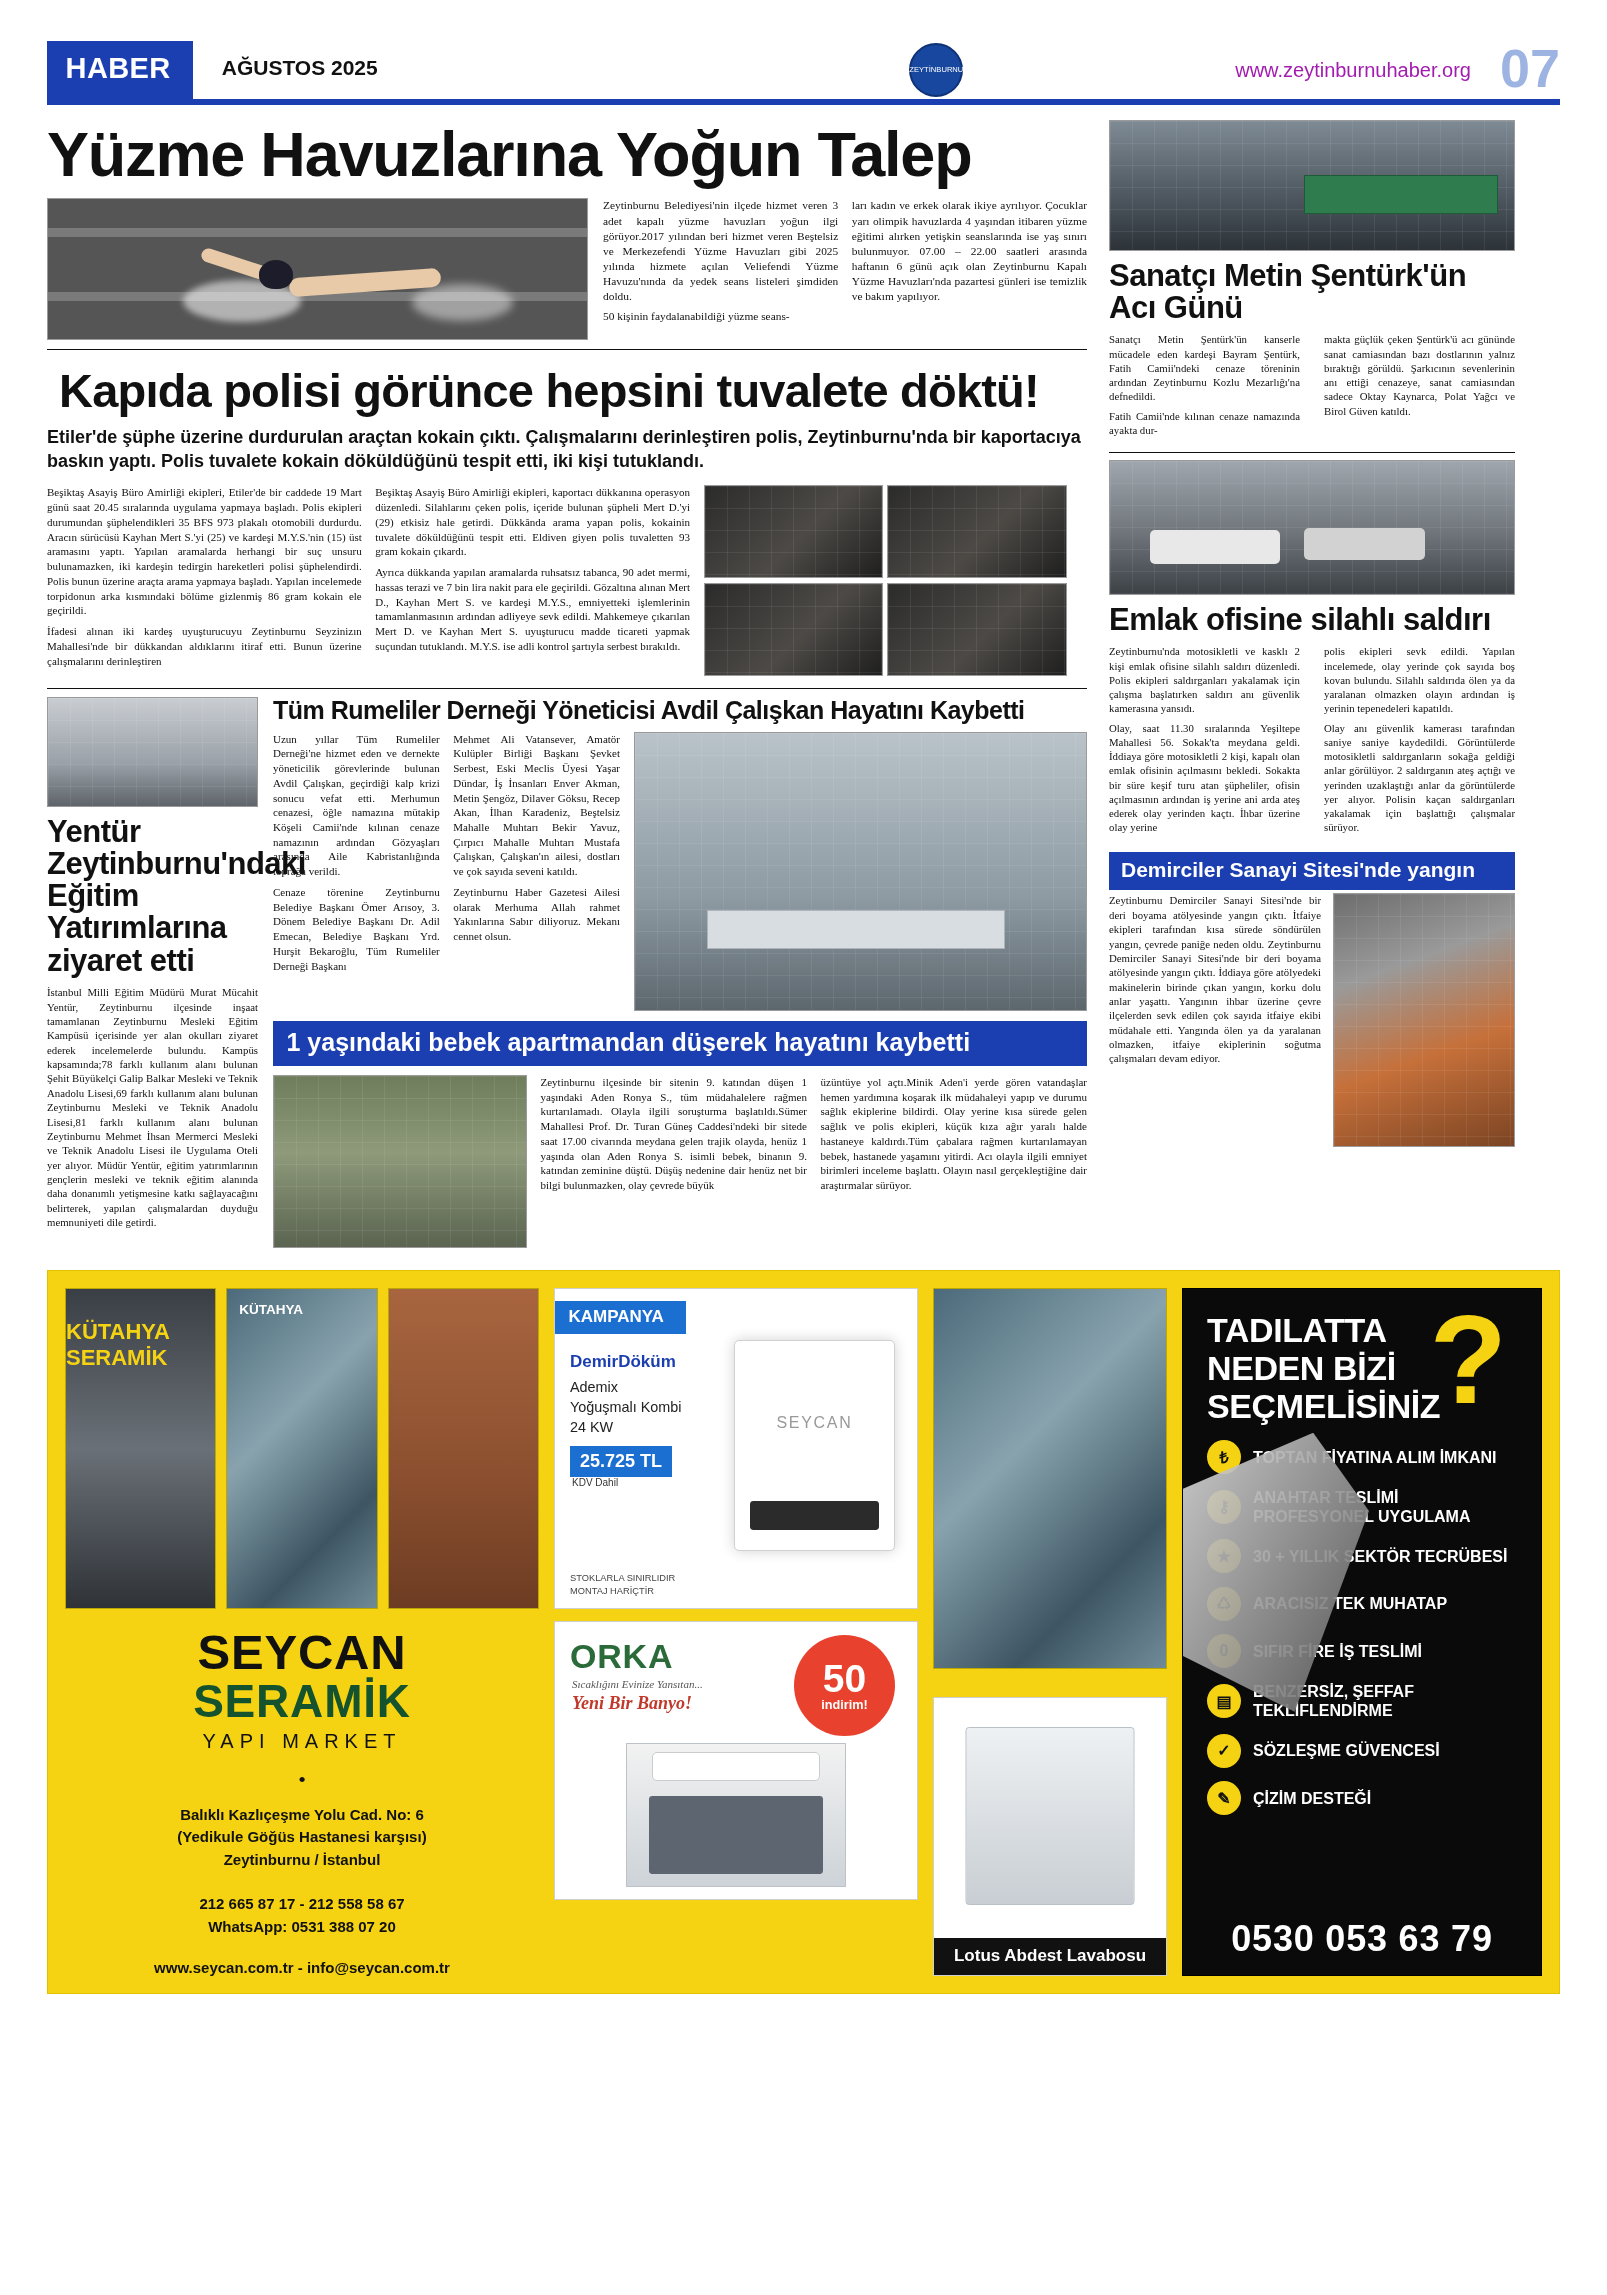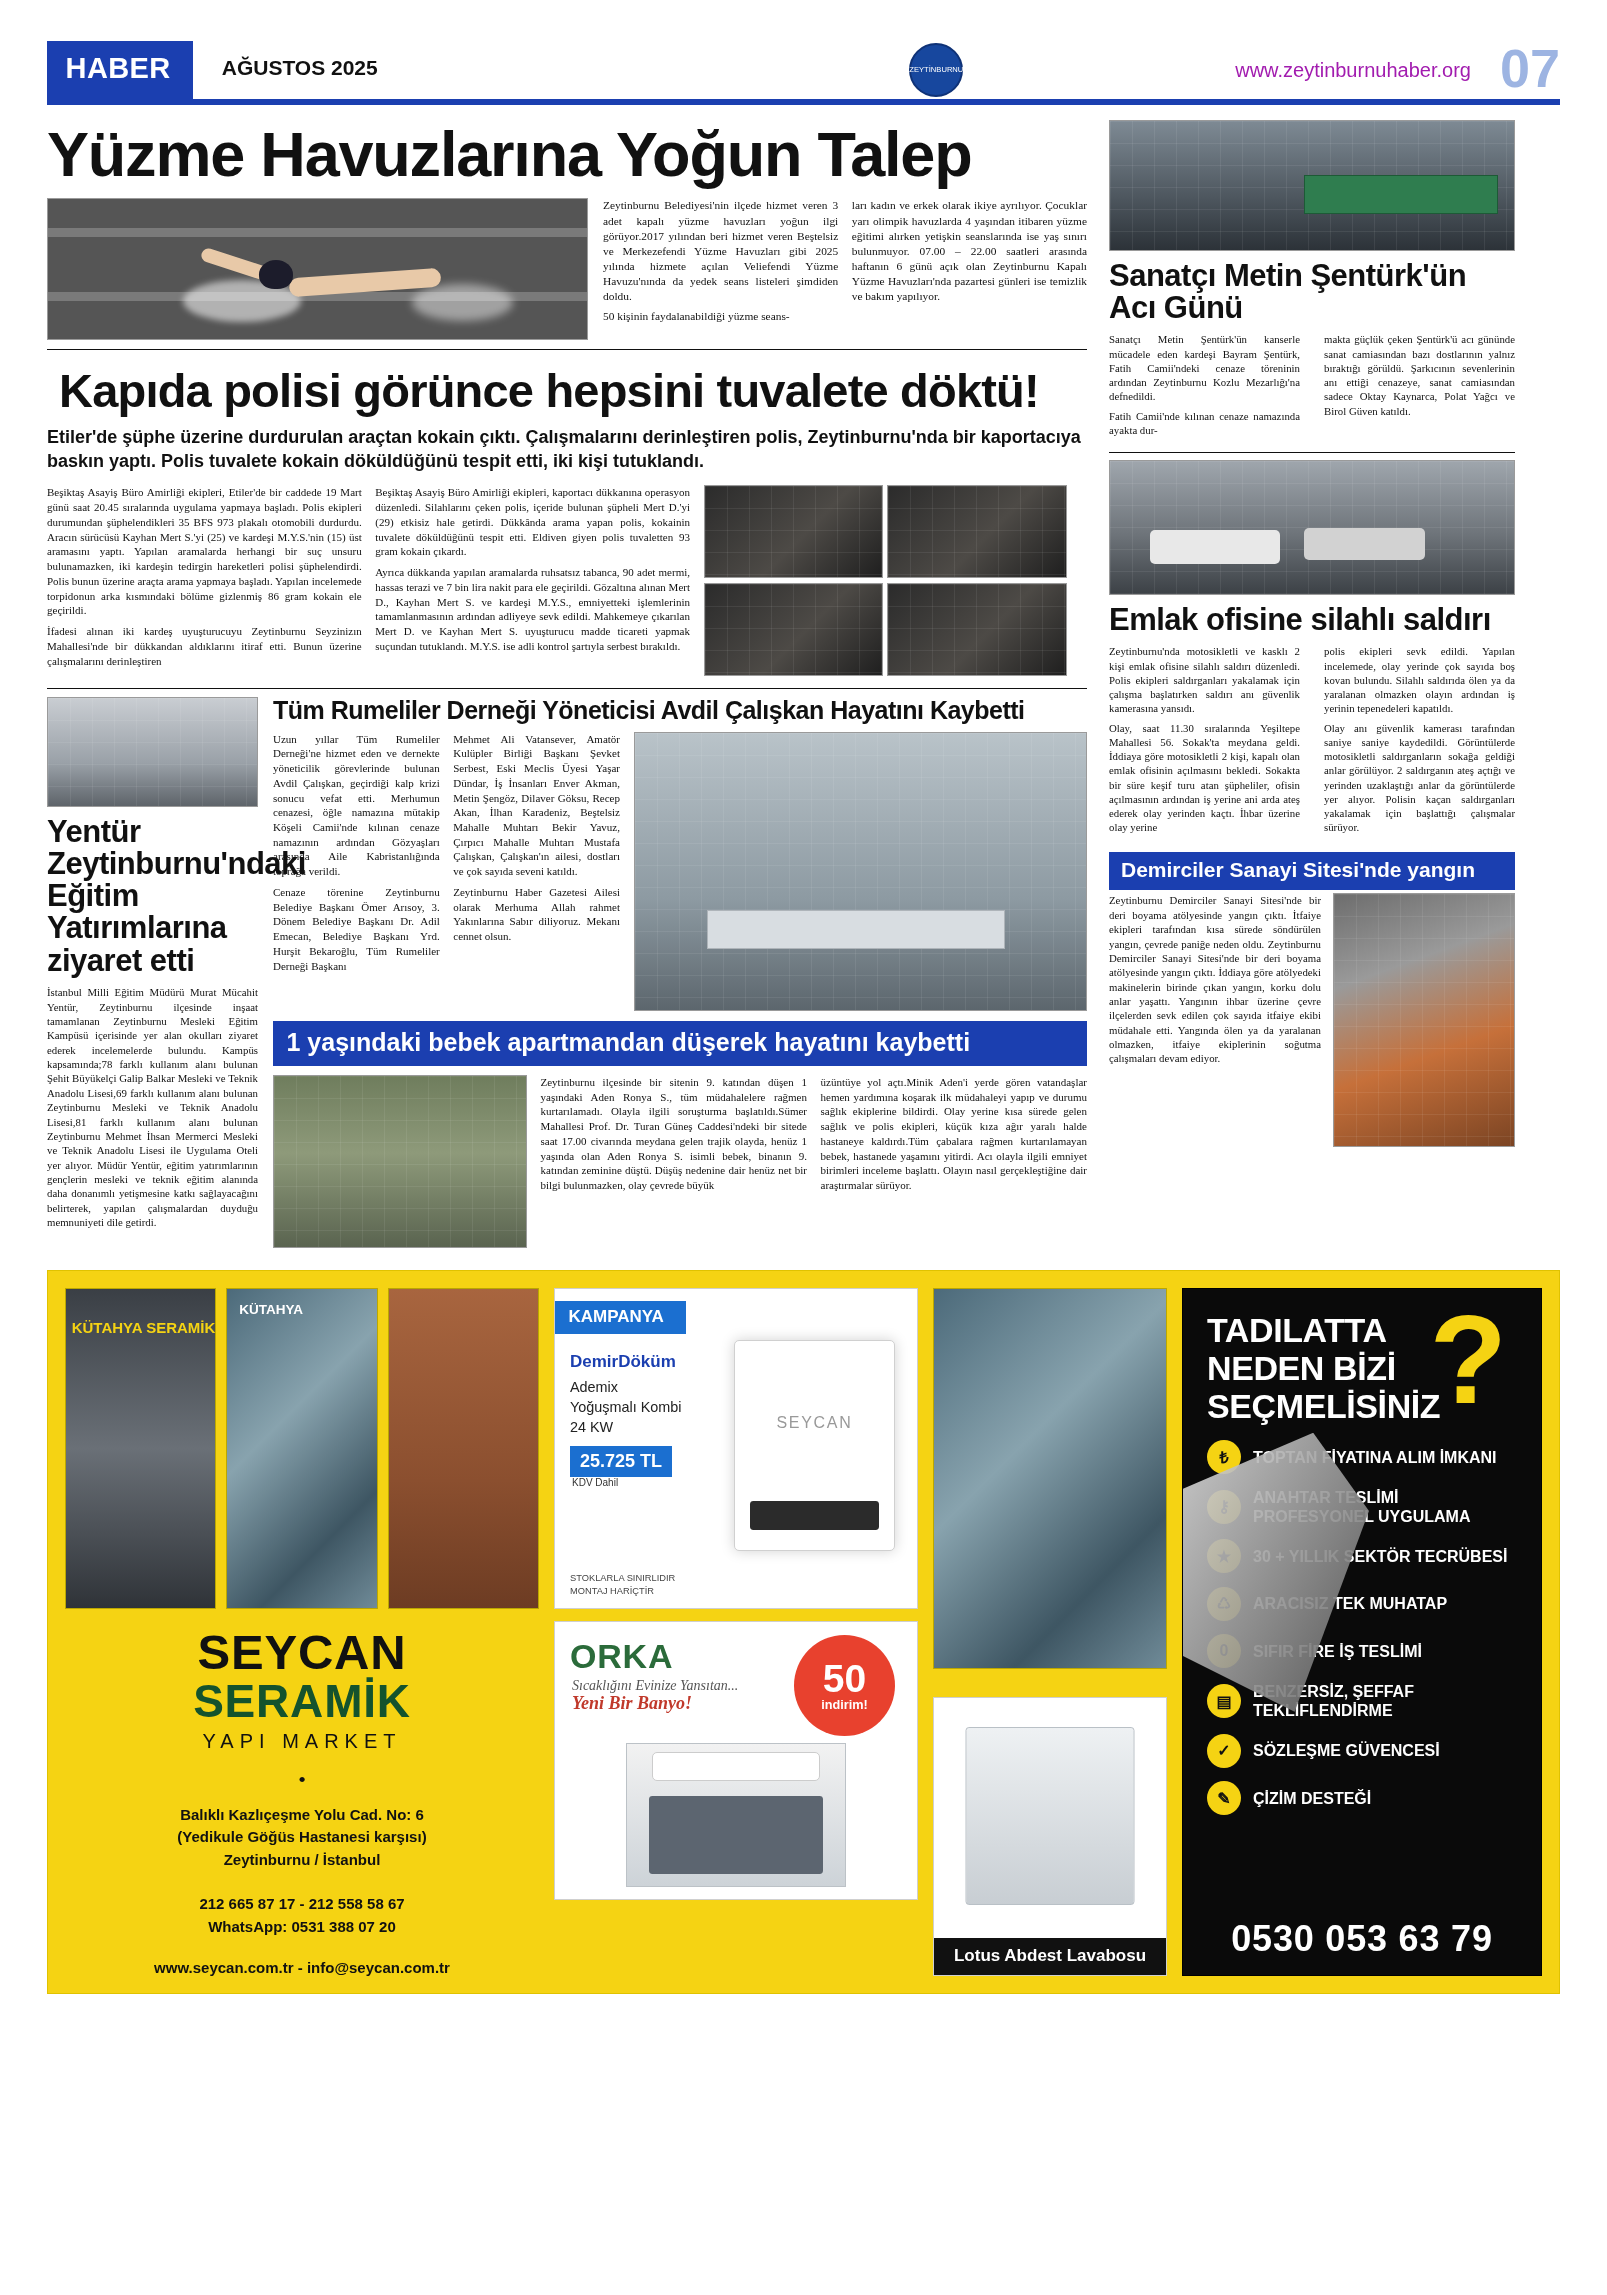--- a/index.html
+++ b/index.html
@@ -144,21 +144,21 @@
   .kombi-name { position:absolute; top:88px; left:15px; font-family:"Liberation Sans", sans-serif; font-size:14.4px; color:#222; line-height:1.4; }
   .kombi-price { position:absolute; top:157px; left:15px; background:#1b6fd0; color:#fff; font-family:"Liberation Sans", sans-serif; font-weight:bold; font-size:18px; padding:5px 10px; }
   .kombi-kdv { position:absolute; top:188px; left:17px; font-family:"Liberation Sans", sans-serif; font-size:10px; color:#333; }
   .kombi-note { position:absolute; bottom:10px; left:15px; font-family:"Liberation Sans", sans-serif; font-size:9.3px; color:#444; line-height:1.4; }
   .kombi-unit { position:absolute; right:22px; top:51px; width:161px; height:211px; background:#fff; border:1.7px solid #d0d0d0; border-radius:5px; box-shadow:0 0 13.5px rgba(0,0,0,.18); }
   .kombi-unit .label { position:absolute; top:73px; width:100%; text-align:center; font-family:"Liberation Sans", sans-serif; font-size:16px; color:#999; letter-spacing:1.7px; }
   .kombi-unit .strip { position:absolute; bottom:20px; left:15px; right:15px; height:29px; background:#2b2b2b; border-radius:3.4px; }
 
   .orka { height:279px; background:#fff; border:0.8px solid #cfcfcf; position:relative; overflow:hidden; }
   .orka-logo { position:absolute; top:15px; left:15px; font-family:"Liberation Sans", sans-serif; font-weight:bold; font-size:34px; color:#2b6b3a; letter-spacing:0.8px; }
-  .orka-tag1 { position:absolute; top:56px; left:17px; font-family:"Liberation Serif", serif; font-style:italic; font-size:14px; color:#555; }
+  .orka-tag1 { position:absolute; top:56px; left:17px; font-family:"Liberation Serif", serif; font-style:italic; font-size:11px; color:#555; }
   .orka-tag2 { position:absolute; top:71px; left:17px; font-family:"Liberation Serif", serif; font-style:italic; font-weight:bold; font-size:18px; color:#c0392b; }
   .orka-50 { position:absolute; top:13.5px; right:22px; width:101px; height:101px; border-radius:50%; background:#e8412e; color:#fff; display:flex; flex-direction:column; align-items:center; justify-content:center; font-family:"Liberation Sans", sans-serif; font-weight:bold; }
   .orka-50 .n { font-size:39px; line-height:1; }
   .orka-50 .t { font-size:12.7px; }
   .orka-vanity { position:absolute; bottom:12px; left:50%; transform:translateX(-50%); width:220px; height:144px; background:linear-gradient(180deg,#f2f2f2,#cdd3d8); border:0.8px solid #bcc2c7; }
   .orka-vanity .basin { position:absolute; top:8.5px; left:25px; right:25px; height:29px; background:#fff; border:0.8px solid #ccc; border-radius:5px; }
   .orka-vanity .door { position:absolute; bottom:12px; left:22px; right:22px; top:52px; background:#5c6570; border-radius:3.4px; }
   .lotus { height:279px; background:#fff; border:0.8px solid #cfcfcf; position:relative; overflow:hidden; }
   .lotus-cap { position:absolute; bottom:0; left:0; right:0; background:#111; color:#fff; font-family:"Liberation Sans", sans-serif; font-weight:bold; font-size:17px; padding:8.5px 0; text-align:center; }
   .lotus-obj { position:absolute; left:50%; top:29px; transform:translateX(-50%); width:169px; height:178px; background:linear-gradient(180deg,#eef1f3,#c8ced3); border:0.8px solid #b9c0c6; border-radius:3.4px; }
@@ -348,21 +348,21 @@
           </div>
       </div>
     </div>
   </div>
 
   <div class="ads">
 
     <div class="ad-seycan">
       <div class="ad-tiles">
         <div class="tile tile-store">
-          <div style="position:absolute;top:30px;left:0;right:0;text-align:right;color:#f5d313;font-family:'Liberation Sans',sans-serif;font-weight:bold;font-size:15px;">KÜTAHYA SERAMİK</div>
+          <div style="position:absolute;top:30px;left:0;right:0;text-align:left;color:#f5d313;font-family:'Liberation Sans',sans-serif;font-weight:bold;font-size:22px;">KÜTAHYA SERAMİK</div>
         </div>
         <div class="tile tile-marble">
           <div style="position:absolute;top:13.5px;left:12px;color:#fff;font-family:'Liberation Sans',sans-serif;font-weight:bold;font-size:13.5px;">KÜTAHYA</div>
         </div>
         <div class="tile tile-brick"></div>
       </div>
       <div class="seycan-logo">
         <div class="s1">SEYCAN</div>
         <div class="s2">SERAMİK</div>
         <div class="s3">YAPI MARKET</div>

